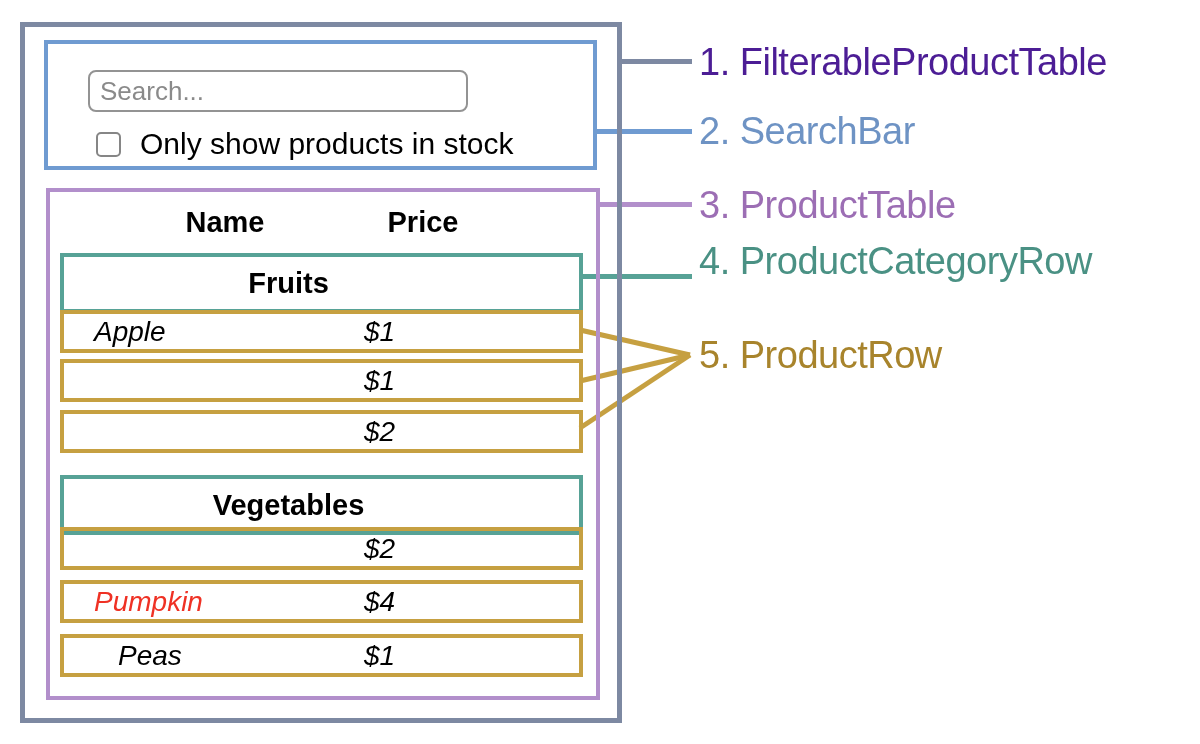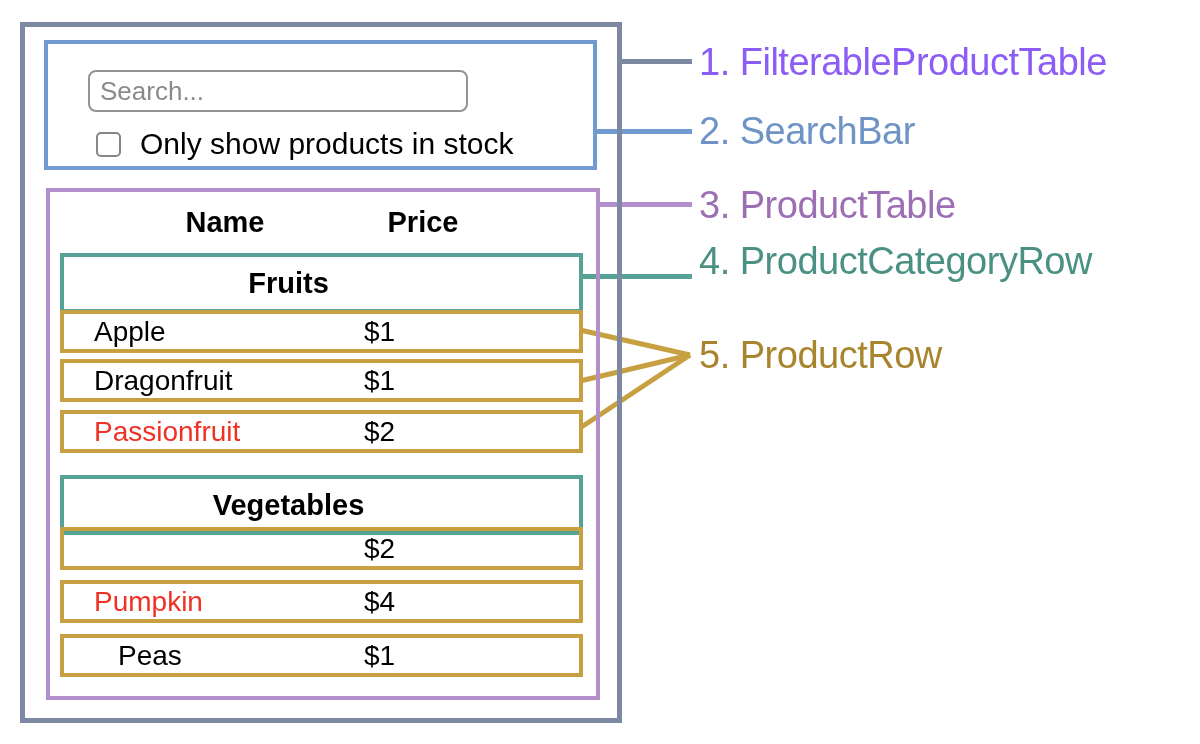--- a/index.html
+++ b/index.html
@@ -45,40 +45,40 @@
     left: 60px; width: 523px; height: 60px;
     border: 4px solid #57a296; background: transparent;
     display: flex; align-items: center; justify-content: center;
     padding-right: 66px;
     font-weight: bold; font-size: 29px; color: #000;
   }
   .product-row {
     left: 60px; width: 523px; height: 43px;
     border: 4px solid #c6a041; background: transparent;
     display: flex; align-items: center;
-    font-size: 28px; color: #000;
+    font-size: 28px; color: #000; font-style: italic;
   }
   .product-row .p-name { padding-left: 30px; }
   .product-row .p-price { position: absolute; left: 300px; }
   .oos { color: #ef3124; }
 
   
   .conn { height: 5px; }
   .conn.c-gray   { left: 617px; top: 59px;  width: 75px;  background: #7d89a2; }
   .conn.c-blue   { left: 594px; top: 129px; width: 98px;  background: #6f9bd1; }
   .conn.c-purple { left: 597px; top: 202px; width: 95px;  background: #b28fcb; }
   .conn.c-teal   { left: 580px; top: 274px; width: 112px; background: #57a296; }
   .conn-svg { left: 577px; top: 320px; }
 
   
   .legend-item {
     left: 699px; transform: translateY(-50%);
     font-size: 38px; white-space: nowrap; letter-spacing: -0.5px;
   }
-  .legend-1 { top: 62px;  color: #8b5cf6; }
+  .legend-1 { top: 62px;  color: #4c1d95; }
   .legend-2 { top: 131px; color: #6e93c4; }
   .legend-3 { top: 205px; color: #9c6eb4; }
   .legend-4 { top: 261px; color: #4a9184; }
   .legend-5 { top: 355px; color: #a8842c; }
 </style>
 </head>
 <body>
 
 <div class="abs conn c-gray"></div>
 <div class="abs conn c-blue"></div>
@@ -103,25 +103,23 @@
 
 <div class="abs category-row" style="top:253px;">
   <span>Fruits</span>
 </div>
 
 <div class="abs product-row" style="top:310px;">
   <span class="p-name">Apple</span>
   <span class="p-price">$1</span>
 </div>
 <div class="abs product-row" style="top:359px;">
-  <span class="p-name">Dragonfruit</span>
   <span class="p-price">$1</span>
 </div>
 <div class="abs product-row" style="top:410px;">
-  <span class="p-name oos">Passionfruit</span>
   <span class="p-price">$2</span>
 </div>
 
 <div class="abs category-row" style="top:475px;">
   <span>Vegetables</span>
 </div>
 
 <div class="abs product-row" style="top:527px;">
   <span class="p-price">$2</span>
 </div>

